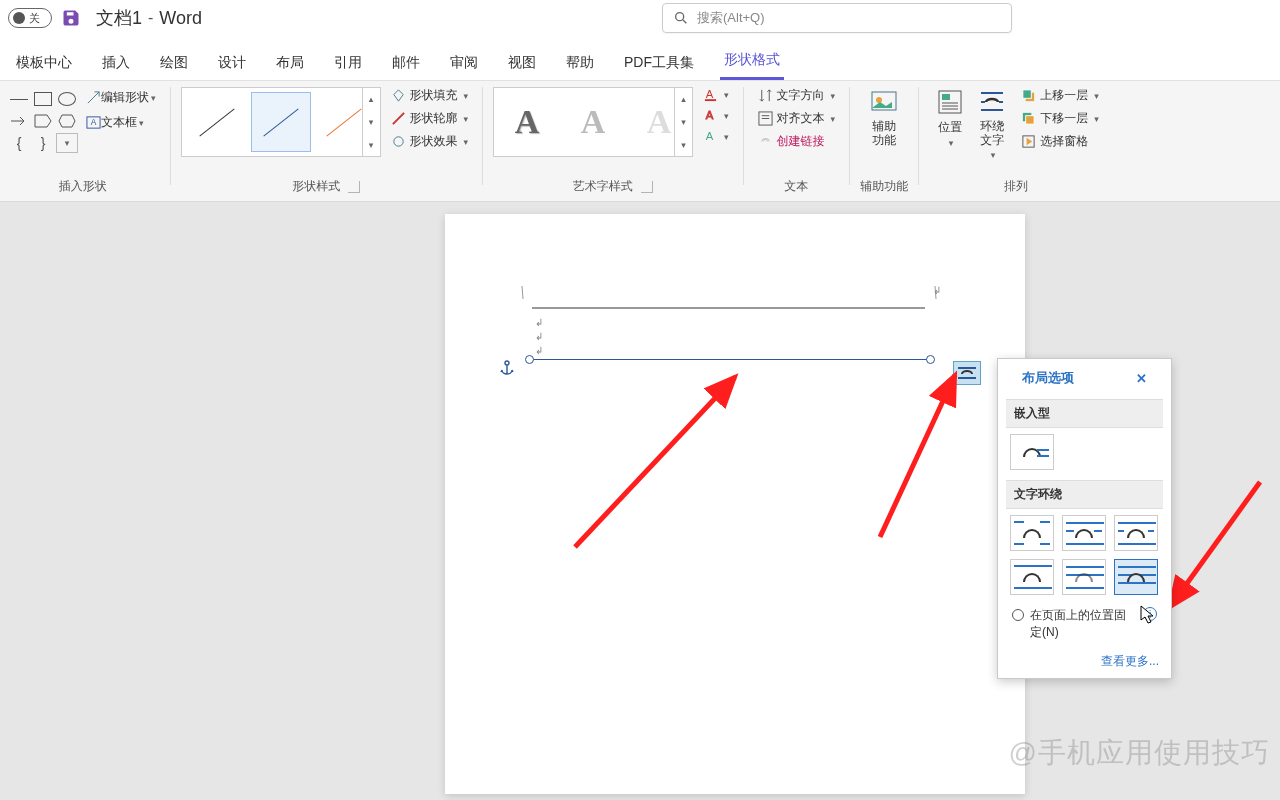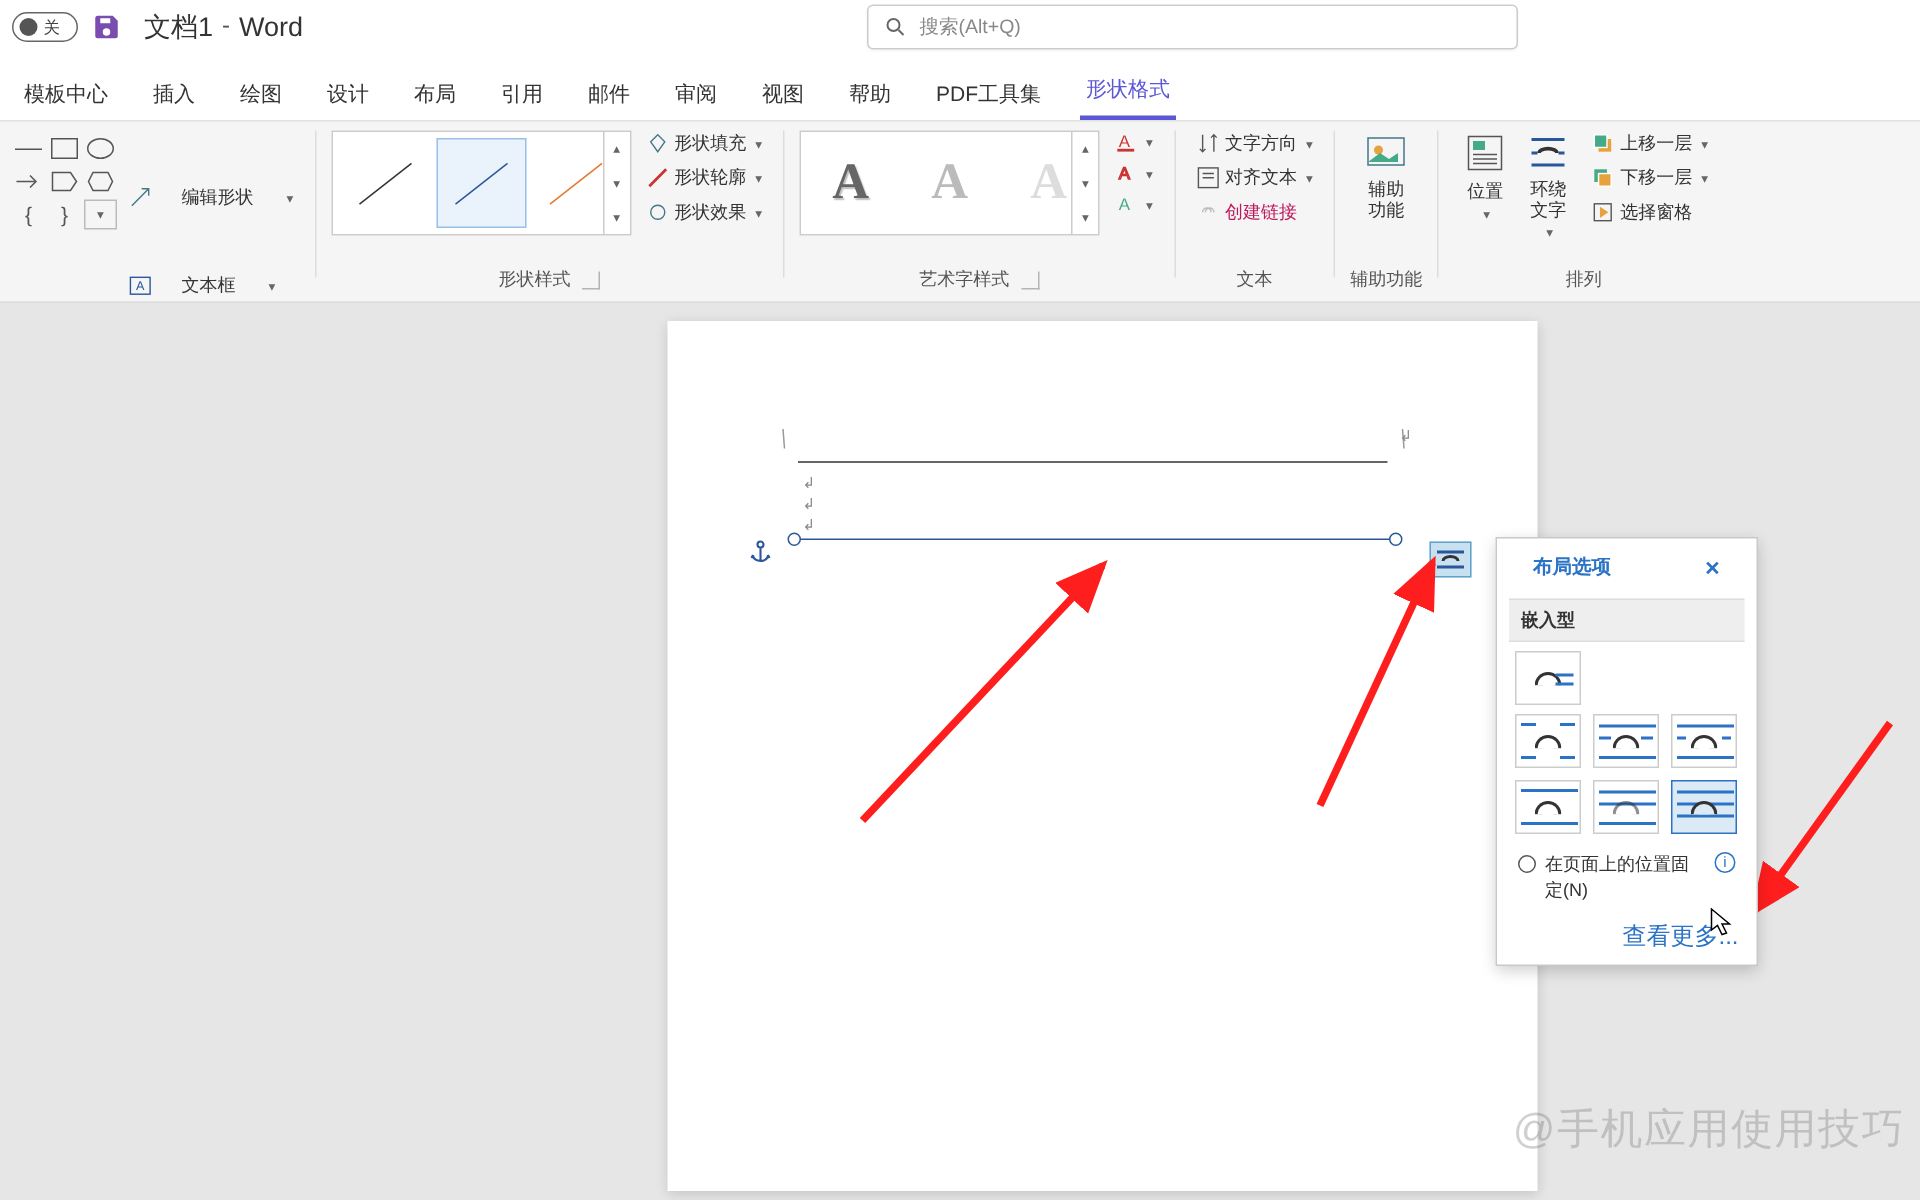--- a/index.html
+++ b/index.html
@@ -6,21 +6,21 @@
 body { background: #fff; width: 1280px; height: 800px; overflow: hidden; position: relative; }
 
 
 .titlebar { height: 36px; display: flex; align-items: center; padding: 0 8px; background: #fff; }
 .toggle-pill { width: 44px; height: 20px; border: 1px solid #666; border-radius: 11px; display: flex; align-items: center; padding: 0 4px; gap: 4px; margin-right: 8px; }
 .toggle-dot { width: 12px; height: 12px; background: #555; border-radius: 50%; }
 .toggle-txt { font-size: 11px; color: #444; }
 .save-btn { width: 22px; height: 22px; color: #7a4caf; display: flex; align-items: center; justify-content: center; margin-right: 14px; }
 .title-text { font-size: 18px; color: #333; }
 .title-sep { margin: 0 6px; color: #555; }
-.searchbox { margin-left: auto; margin-right: 260px; width: 434px; height: 30px; border: 1px solid #ccc; border-radius: 4px; display: flex; align-items: center; padding: 0 10px; box-shadow: 0 1px 2px rgba(0,0,0,0.05); }
+.searchbox { margin-left: auto; margin-right: 260px; width: 350px; height: 30px; border: 1px solid #ccc; border-radius: 4px; display: flex; align-items: center; padding: 0 10px; box-shadow: 0 1px 2px rgba(0,0,0,0.05); }
 .search-ic { width: 16px; height: 16px; margin-right: 8px; color: #666; }
 .search-ph { font-size: 13px; color: #888; }
 
 
 .tabs { height: 44px; display: flex; align-items: flex-end; padding: 0 12px; gap: 22px; background: #fff; }
 .tab { font-size: 14px; color: #333; padding: 8px 4px; cursor: pointer; }
 .tab.contextual { color: #5b57d6; }
 .tab.active { color: #5b57d6; border-bottom: 3px solid #5b57d6; }
 
 
@@ -30,21 +30,21 @@
 .group-body { flex: 1; display: flex; align-items: flex-start; }
 .group-label { font-size: 12px; color: #555; margin-top: auto; padding-bottom: 6px; display:flex; align-items:center; gap:4px;}
 .dlauncher { width: 12px; height: 12px; border: 1px solid #999; border-left: none; border-top: none; margin-left: 4px; opacity: .7; }
 
 .shapes-grid { display: grid; grid-template-columns: repeat(3, 22px); grid-auto-rows: 20px; gap: 2px; padding: 2px; }
 .shapes-grid div { border: 1px solid transparent; display:flex; align-items:center; justify-content:center;}
 .mini-shape { width: 18px; height: 14px; border: 1px solid #555; }
 .mini-line { width: 18px; height: 1px; background: #555; }
 
 .sidecol { display: flex; flex-direction: column; gap: 4px; margin-left: 2px;}
-.sidecol .btn { font-size: 12px; color: #333; display: flex; align-items: center; gap: 20px; padding: 2px 4px; white-space: nowrap; margin-top: 34px; }
+.sidecol .btn { font-size: 12px; color: #333; display: flex; align-items: center; gap: 0; padding: 2px 4px; white-space: nowrap; }
 
 .styles-gallery { width: 200px; height: 70px; border: 1px solid #ccc; background: #fff; display: flex; align-items: center; justify-content: space-around; padding: 4px; position: relative; }
 .styles-gallery .more { position: absolute; right: 0; top: 0; bottom: 0; width: 18px; border-left: 1px solid #ccc; display:flex; flex-direction:column;}
 .styles-gallery .more div{flex:1;display:flex;align-items:center;justify-content:center;font-size:9px;color:#666;}
 .style-sw { width:60px; height:60px; display:flex; align-items:center; justify-content:center; border:1px solid transparent;}
 .style-sw.sel2{border:1px solid #9abfe8; background:#eaf3fb;}
 .style-line{width:44px;height:1px;background:#555;transform:rotate(-38deg);}
 
 .wordart-gallery { width: 200px; height: 70px; border: 1px solid #ccc; background: #fff; display: flex; align-items: center; justify-content: space-around; position: relative; }
 .wordart-gallery .wa { font-size: 34px; font-weight: bold; font-family: Georgia, serif; }
@@ -80,21 +80,21 @@
 .panel-x{font-size:14px;color:#555;cursor:pointer;}
 .sect-title{background:#eee;border-top:1px solid #ddd;border-bottom:1px solid #ddd;padding:5px 8px;font-weight:bold;margin:4px 8px 6px;}
 .opt-grid{display:grid;grid-template-columns:repeat(3,44px);gap:8px;padding:0 12px;margin-bottom:8px;}
 .wrap-opt{width:44px;height:36px;border:1px solid #ccc;display:flex;align-items:center;justify-content:center;position:relative;cursor:pointer;}
 .wrap-opt.sel{border:1px solid #2b73c5;background:#dceaf6;}
 .wrap-arc{width:18px;height:9px;border:2.6px solid #333;border-bottom:none;border-radius:11px 11px 0 0;}
 .radio-row{display:flex;align-items:flex-start;gap:6px;padding:4px 14px;font-size:12px;}
 .radio-circ{width:12px;height:12px;border:1px solid #555;border-radius:50%;margin-top:2px;flex-shrink:0;display:flex;align-items:center;justify-content:center;}
 .radio-circ.on::after{content:"";width:6px;height:6px;background:#555;border-radius:50%;}
 .info{margin-left:auto;width:14px;height:14px;border:1px solid #2b73c5;border-radius:50%;color:#2b73c5;font-size:10px;display:flex;align-items:center;justify-content:center;flex-shrink:0;}
-.seemore{color:#2b73c5;text-align:right;padding:8px 12px 2px;font-size:16px;}
+.seemore{color:#2b73c5;text-align:right;padding:8px 12px 2px;font-size:12px;}
 
 
 .arrow{position:absolute;pointer-events:none;}
 
 
 .watermark{position:absolute;right:10px;bottom:28px;font-size:28px;color:rgba(120,120,120,0.35);font-weight:500;letter-spacing:1px;}
 
 
 .cursor{position:absolute; width:16px; height:20px;}
 .cursor svg{width:100%;height:100%;}
@@ -449,20 +449,21 @@
     <span class="panel-x">✕</span>
   </div>
   <div class="sect-title">嵌入型</div>
   <div style="padding:0 12px 6px">
     <div class="wrap-opt">
       <span class="wrap-arc"></span>
       <span style="position:absolute;right:4px;top:14px;width:12px;height:2px;background:#2b73c5"></span>
       <span style="position:absolute;right:4px;top:20px;width:12px;height:2px;background:#2b73c5"></span>
     </div>
   </div>
+  <div class="sect-title">文字环绕</div>
   <div class="opt-grid">
     <div class="wrap-opt">
       <span style="position:absolute;left:3px;top:5px;width:10px;height:2px;background:#2b73c5"></span>
       <span style="position:absolute;right:3px;top:5px;width:10px;height:2px;background:#2b73c5"></span>
       <span class="wrap-arc"></span>
       <span style="position:absolute;left:3px;bottom:5px;width:10px;height:2px;background:#2b73c5"></span>
       <span style="position:absolute;right:3px;bottom:5px;width:10px;height:2px;background:#2b73c5"></span>
     </div>
     <div class="wrap-opt">
       <span style="position:absolute;left:3px;top:14px;width:8px;height:2px;background:#2b73c5"></span>

